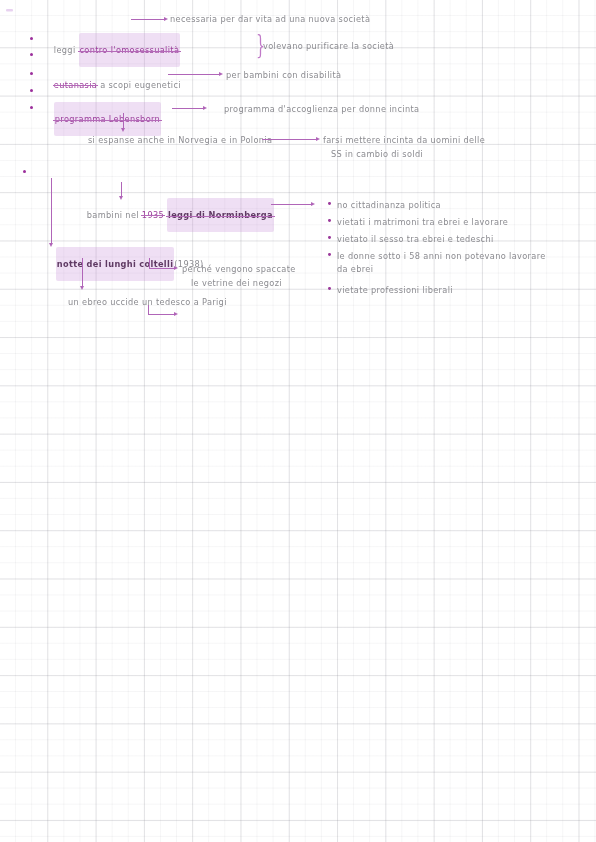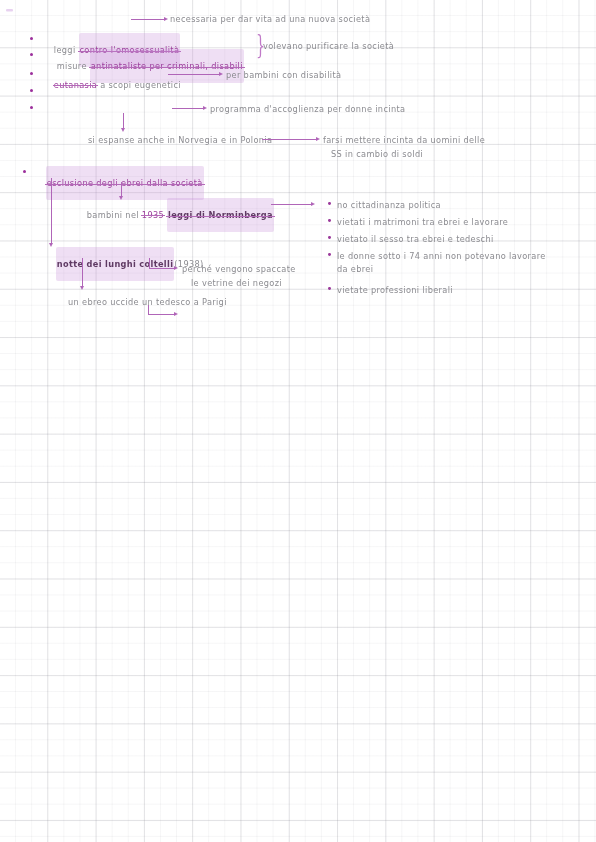--- a/index.html
+++ b/index.html
@@ -78,55 +78,52 @@
   <div class="ln lnh" style="left:131px;top:19px;width:35px;"></div>
   <div class="ah" style="left:164px;top:16.5px;"></div>
   <div class="t gry" style="left:170px;top:14px;">necessaria per dar vita ad una nuova società</div>
 
   <div class="bullet" style="left:30px;top:37px;"></div>
   <div class="t" style="left:42px;top:35px;">
     <span class="gry">leggi </span><span class="pur strike hl">contro l'omosessualità</span>
   </div>
 
   <div class="bullet" style="left:30px;top:53px;"></div>
-  <div class="t" style="left:42px;top:51px;">
-    <span class="gry"> misure </span><span class="pur strike hl">antinataliste per criminali, disabili</span>
-  </div>
 
   <div class="brace" style="left:256px;top:30px;">}</div>
   <div class="t gry" style="left:263px;top:41px;text-align:right;">volevano purificare la società</div>
 
   <div class="bullet" style="left:30px;top:72px;"></div>
   <div class="t" style="left:42px;top:70px;">
     <span class="pur strike">eutanasia</span><span class="gry"> a scopi eugenetici</span>
   </div>
   <div class="ln lnh" style="left:168px;top:74px;width:53px;"></div>
   <div class="ah" style="left:219px;top:71.5px;"></div>
   <div class="t gry" style="left:226px;top:70px;">per bambini con disabilità</div>
 
   <div class="bullet" style="left:30px;top:89px;"></div>
 
   <div class="bullet" style="left:30px;top:106px;"></div>
+  <div class="t" style="left:42px;top:104px;">
+    <span class="pur strike hl">programma Lebensborn</span>
+  </div>
   <div class="ln lnh" style="left:172px;top:108px;width:33px;"></div>
   <div class="ah" style="left:203px;top:105.5px;"></div>
-  <div class="t gry" style="left:210px;top:104px;text-align:right;">programma d'accoglienza per donne incinta</div>
+  <div class="t gry" style="left:224px;top:104px;text-align:right;">programma d'accoglienza per donne incinta</div>
 
   <div class="ln lnv" style="left:123px;top:113px;height:17px;"></div>
   <div class="av" style="left:121px;top:128px;"></div>
 
   <div class="t gry" style="left:88px;top:135px;">si espanse anche in Norvegia e in Polonia</div>
   <div class="ln lnh" style="left:262px;top:139px;width:56px;"></div>
   <div class="ah" style="left:316px;top:136.5px;"></div>
   <div class="t gry" style="left:323px;top:135px;">farsi mettere incinta da uomini delle</div>
   <div class="t gry" style="left:331px;top:149px;">SS in cambio di soldi</div>
 
   <div class="bullet" style="left:23px;top:170px;"></div>
-  <div class="t" style="left:34px;top:168px;">
-    <span class="pur strike hl">esclusione degli ebrei dalla società</span>
-  </div>
 
   <div class="ln lnv" style="left:51px;top:178px;height:67px;"></div>
   <div class="av" style="left:49px;top:243px;"></div>
 
   <div class="ln lnv" style="left:121px;top:182px;height:16px;"></div>
   <div class="av" style="left:119px;top:196px;"></div>
 
   <div class="t" style="left:75px;top:200px;">
     <span class="gry">bambini nel </span><span class="pur strike">1935</span><span class="gry"> </span><span class="bold strike hl">leggi di Norminberga</span>
   </div>
@@ -136,21 +133,21 @@
   <div class="bullet sm" style="left:328px;top:202px;"></div>
   <div class="t gry" style="left:337px;top:200px;">no cittadinanza politica</div>
 
   <div class="bullet sm" style="left:328px;top:219px;"></div>
   <div class="t gry" style="left:337px;top:217px;">vietati i matrimoni tra ebrei e lavorare</div>
 
   <div class="bullet sm" style="left:328px;top:236px;"></div>
   <div class="t gry" style="left:337px;top:234px;">vietato il sesso tra ebrei e tedeschi</div>
 
   <div class="bullet sm" style="left:328px;top:253px;"></div>
-  <div class="t gry" style="left:337px;top:251px;">le donne sotto i 74 anni non potevano lavorare</div>
+  <div class="t gry" style="left:337px;top:251px;">le donne sotto i 58 anni non potevano lavorare</div>
   <div class="t gry" style="left:337px;top:264px;">da ebrei</div>
 
   <div class="bullet sm" style="left:328px;top:287px;"></div>
   <div class="t gry" style="left:337px;top:285px;">vietate professioni liberali</div>
 
   <div class="t" style="left:44px;top:249px;">
     <span class="bold hl">notte dei lunghi coltelli</span><span class="gry">(1938)</span>
   </div>
 
   <div class="ln lnv" style="left:149px;top:258px;height:11px;"></div>

